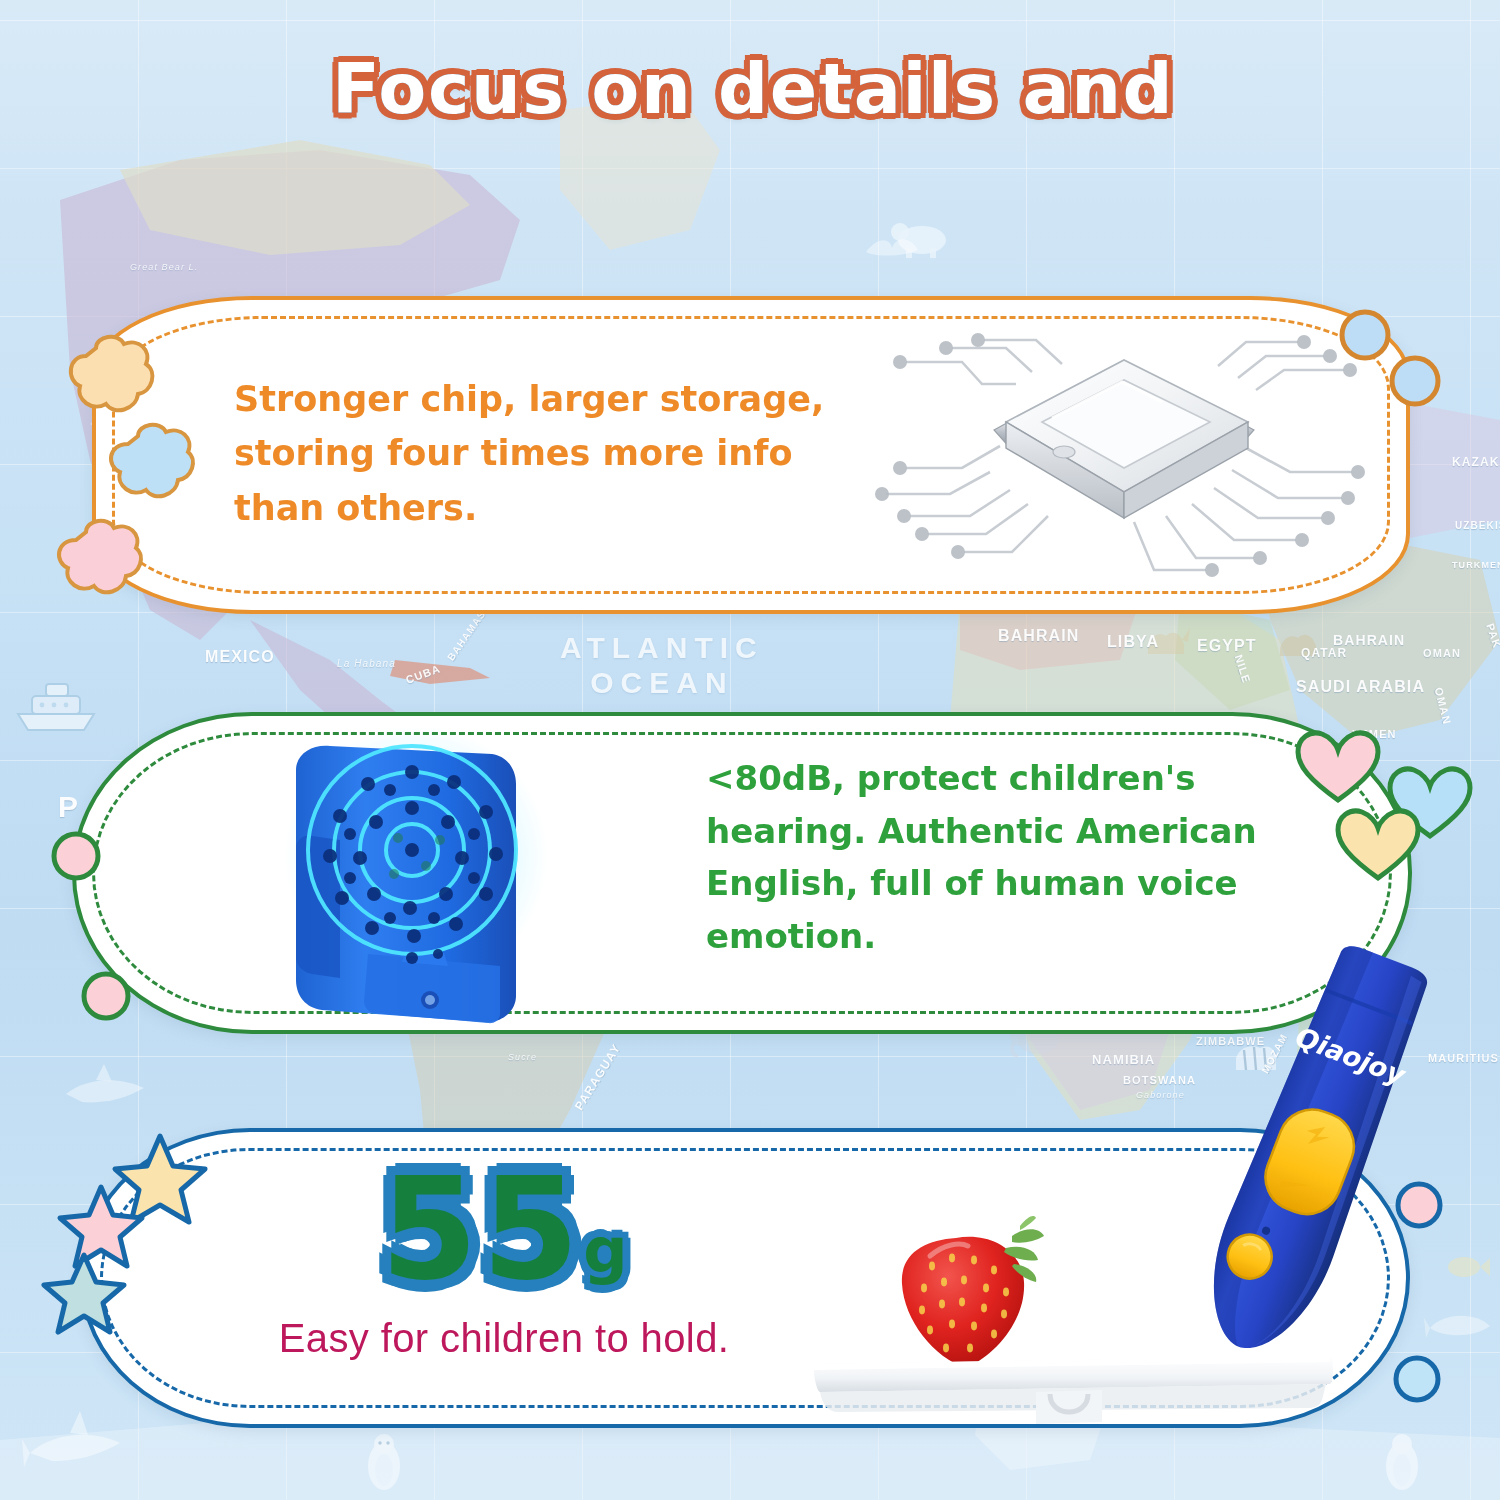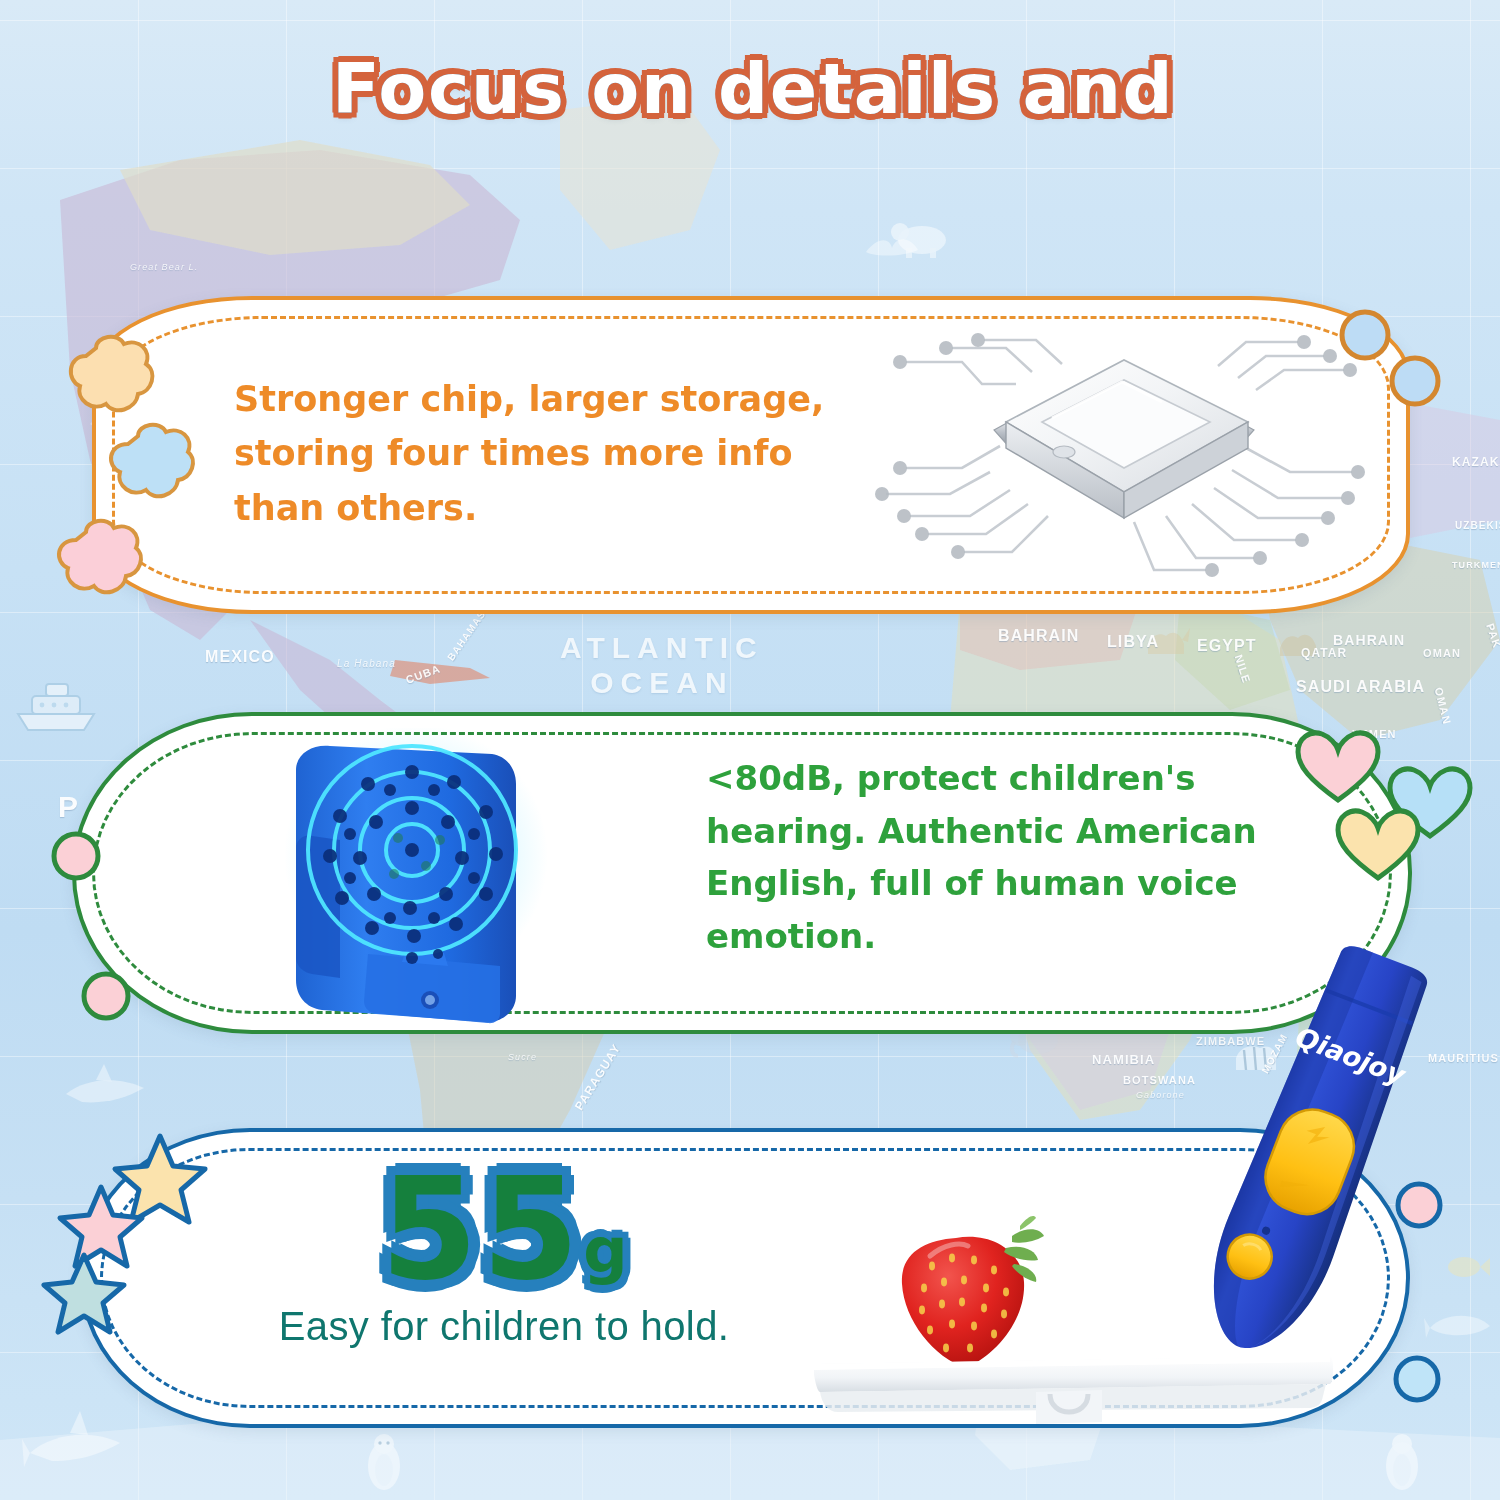--- a/index.html
+++ b/index.html
@@ -191,24 +191,24 @@
     vertical-align: super;
     letter-spacing: 0;
     -webkit-text-stroke: 6px #ffffff;
     text-shadow:
       -8px 0 0 #2680bd, 8px 0 0 #2680bd,
       0 -8px 0 #2680bd, 0 8px 0 #2680bd,
       -6px -6px 0 #2680bd, 6px -6px 0 #2680bd,
       -6px 6px 0 #2680bd, 6px 6px 0 #2680bd;
   }
   .weight-caption {
-    margin-top: 4px;
+    margin-top: 16px;
     font-family: "Liberation Sans", sans-serif;
     font-size: 40px;
-    color: #0f766e;
+    color: #be185d;
     letter-spacing: .4px;
   }
 
   
   .decor { position: absolute; z-index: 20; }
   .decor svg { display: block; overflow: visible; }
 
   
   .art { position: absolute; z-index: 16; }
   .art svg { display: block; }

